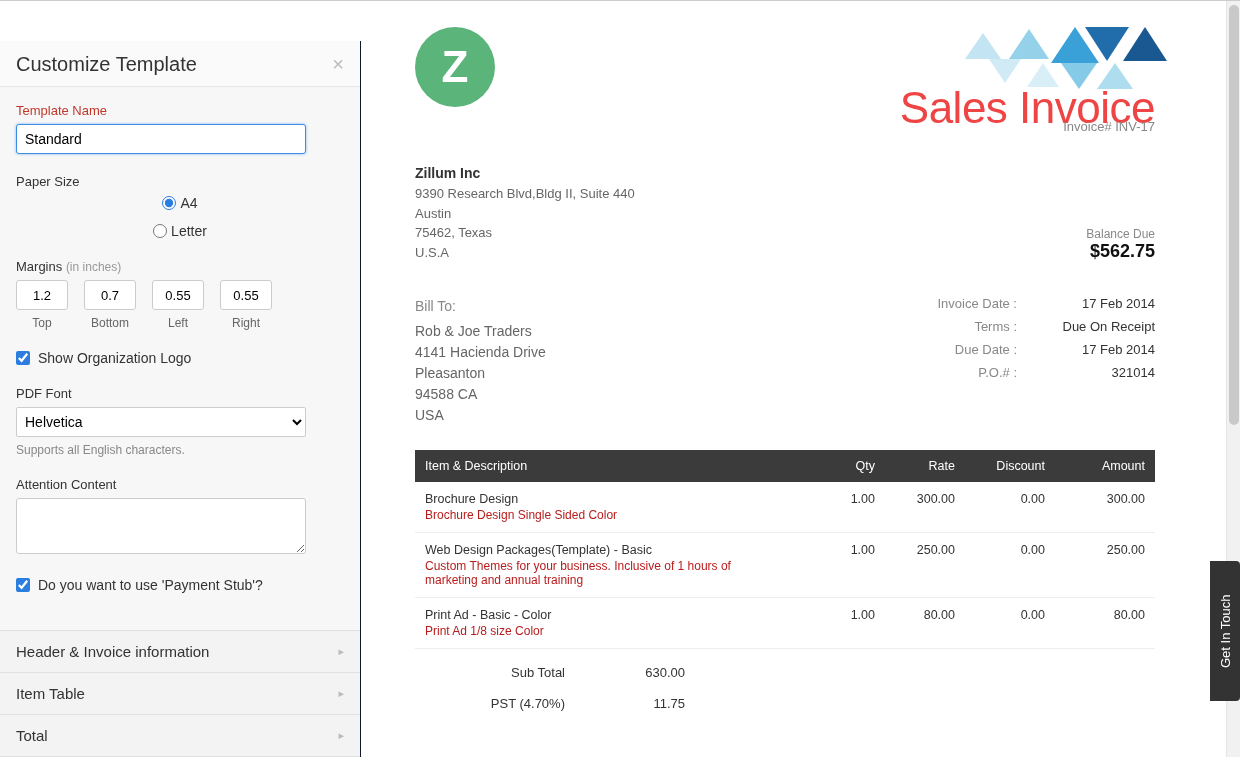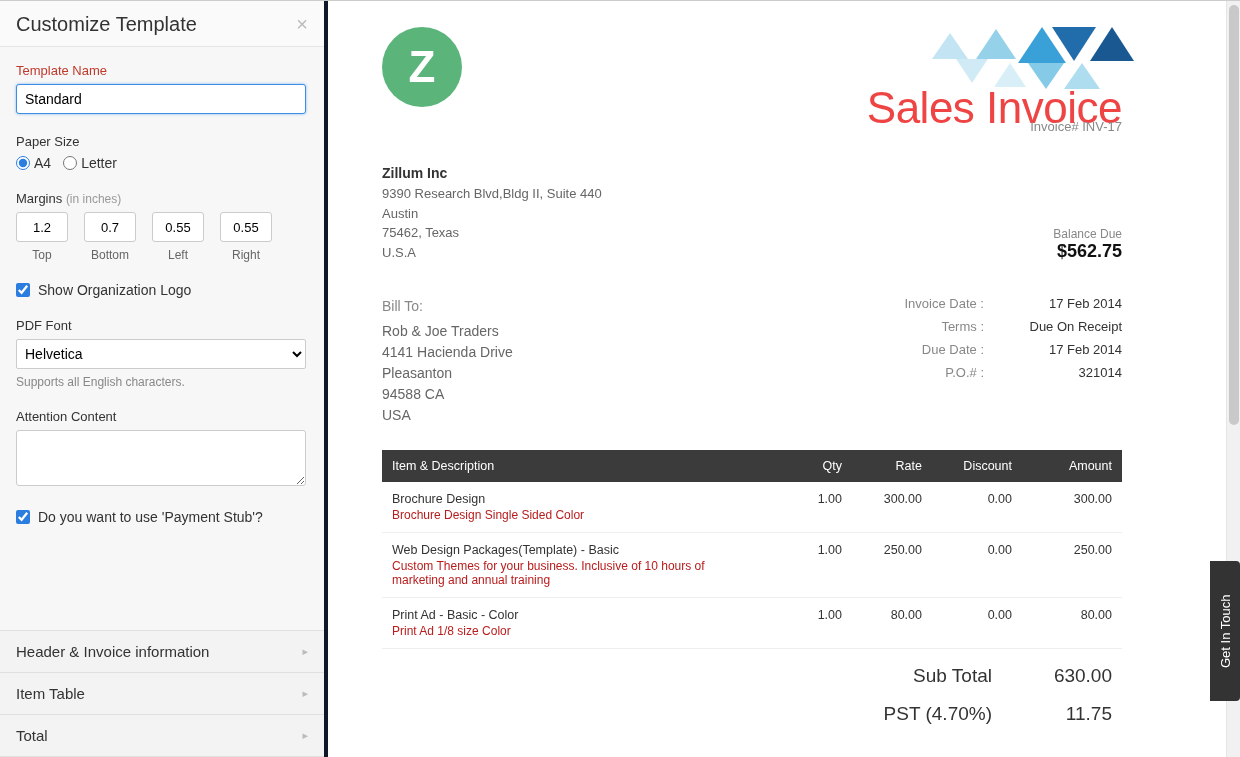--- a/index.html
+++ b/index.html
@@ -1,30 +1,30 @@
 <!DOCTYPE html>
 <html><head>
 <meta charset="utf-8">
 <style>
   * { box-sizing: border-box; margin: 0; padding: 0; }
   body { font-family: -apple-system, "Helvetica Neue", Arial, sans-serif; font-size: 13px; color: #333; background:#fff; overflow:hidden; }
   .app { display:flex; width:1240px; height:757px; border-top:1px solid #ccc; }
-  .sidebar { width:328px; background:#f7f7f7; border-right:4px solid #0f172a; display:flex; flex-direction:column; }
+  .sidebar { width:361px; background:#f7f7f7; border-right:1px solid #0f172a; display:flex; flex-direction:column;margin-top:40px; }
   .sidebar-header { padding:12px 16px 10px; border-bottom:1px solid #e5e5e5; background:#fafafa; display:flex; justify-content:space-between; align-items:center; }
   .sidebar-header h1 { font-size:20px; font-weight:400; color:#333; }
   .close-x { color:#bbb; font-size:20px; cursor:pointer; }
   .acc-head { padding:10px 16px; border-bottom:1px solid #e0e0e0; background:#f3f3f3; display:flex; justify-content:space-between; align-items:center; cursor:pointer; font-size:15px; color:#333; }
   .acc-arrow { color:#bbb; font-size:11px; }
   .acc-body { padding:16px; overflow:auto; flex:1; }
   .field-label { font-size:13px; color:#333; margin-bottom:6px; display:block; }
   .field-label.req { color:#c0392b; }
   .txt-input { width:290px; height:30px; padding:4px 8px; border:1px solid #ccc; border-radius:3px; font-size:14px; }
   .txt-input.focus { border:1px solid #3b8ee5; box-shadow:0 0 3px rgba(59,142,229,0.6); outline:none; }
   .group { margin-bottom:20px; }
-  .radio-row { display:flex; gap:12px; align-items:center; }
+  .radio-row { display:flex; gap:12px; align-items:center;flex-direction:column; }
   .radio-row label { display:flex; align-items:center; gap:4px; font-size:14px; }
   input[type=radio] { accent-color:#2b7de0; width:14px; height:14px; }
   input[type=checkbox] { accent-color:#2b7de0; width:14px; height:14px; }
   .hint { color:#999; font-size:12px; }
   .margin-row { display:flex; gap:16px; }
   .margin-cell { display:flex; flex-direction:column; align-items:center; }
   .margin-cell input { width:52px; height:30px; text-align:center; border:1px solid #ccc; border-radius:3px; font-size:13px; }
   .margin-cell span { font-size:12px; color:#666; margin-top:6px; }
   .select { width:290px; height:30px; border:1px solid #ccc; border-radius:2px; font-size:14px; padding:2px 4px; background:#fff; }
   .helper { font-size:12px; color:#888; margin-top:6px; }
@@ -55,21 +55,21 @@
   .meta-table .mr { display:flex; gap:28px; justify-content:center; margin-bottom:8px; }
   .meta-table .mk { color:#888; text-align:right; width:130px; }
   .meta-table .mv { color:#333; text-align:right; width:110px; }
   table.items { width:100%; border-collapse:collapse; margin-top:24px; font-size:12.5px; }
   table.items thead th { background:#3b3b3b; color:#fff; font-weight:500; padding:9px 10px; text-align:right; }
   table.items thead th:first-child { text-align:left; }
   table.items tbody td { padding:10px 10px; text-align:right; border-bottom:1px solid #eee; vertical-align:top; color:#333; }
   table.items tbody td:first-child { text-align:left; }
   table.items .desc { color:#b91c1c; font-size:12px; margin-top:2px; }
   .totals { margin-top:8px; }
-  .totals .tr { display:flex; justify-content:flex-end; gap:40px; padding:8px 10px; font-size:19px; }
+  .totals .tr { display:flex; gap:40px; padding:8px 10px; font-size:13px; }
   .totals .tl { width:140px; text-align:right; color:#333; }
   .totals .tv { width:80px; text-align:right; color:#333; }
 
   .get-in-touch { position:absolute; right:0; top:560px; width:30px; height:140px; background:#333; color:#fff; writing-mode:vertical-rl; transform:rotate(180deg); display:flex; align-items:center; justify-content:center; font-size:13px; cursor:pointer; border-radius:4px 0 0 4px; }
 </style>
 </head>
 <body>
 
 <div class="app">
   <aside class="sidebar">
@@ -238,21 +238,21 @@
                 <div class="desc">Brochure Design Single Sided Color</div>
               </td>
             <td>1.00</td>
               <td>300.00</td>
               <td>0.00</td>
               <td>300.00</td>
           </tr>
           <tr>
             <td>
                 <div>Web Design Packages(Template) - Basic</div>
-                <div class="desc" style="max-width:330px">Custom Themes for your business. Inclusive of 10 hours of marketing and annual training</div>
+                <div class="desc" style="max-width:330px">Custom Themes for your business. Inclusive of 1 hours of marketing and annual training</div>
               </td>
             <td>1.00</td>
               <td>250.00</td>
               <td>0.00</td>
               <td>250.00</td>
           </tr>
           <tr>
             <td>
                 <div>Print Ad - Basic - Color</div>
                 <div class="desc">Print Ad 1/8 size Color</div>

